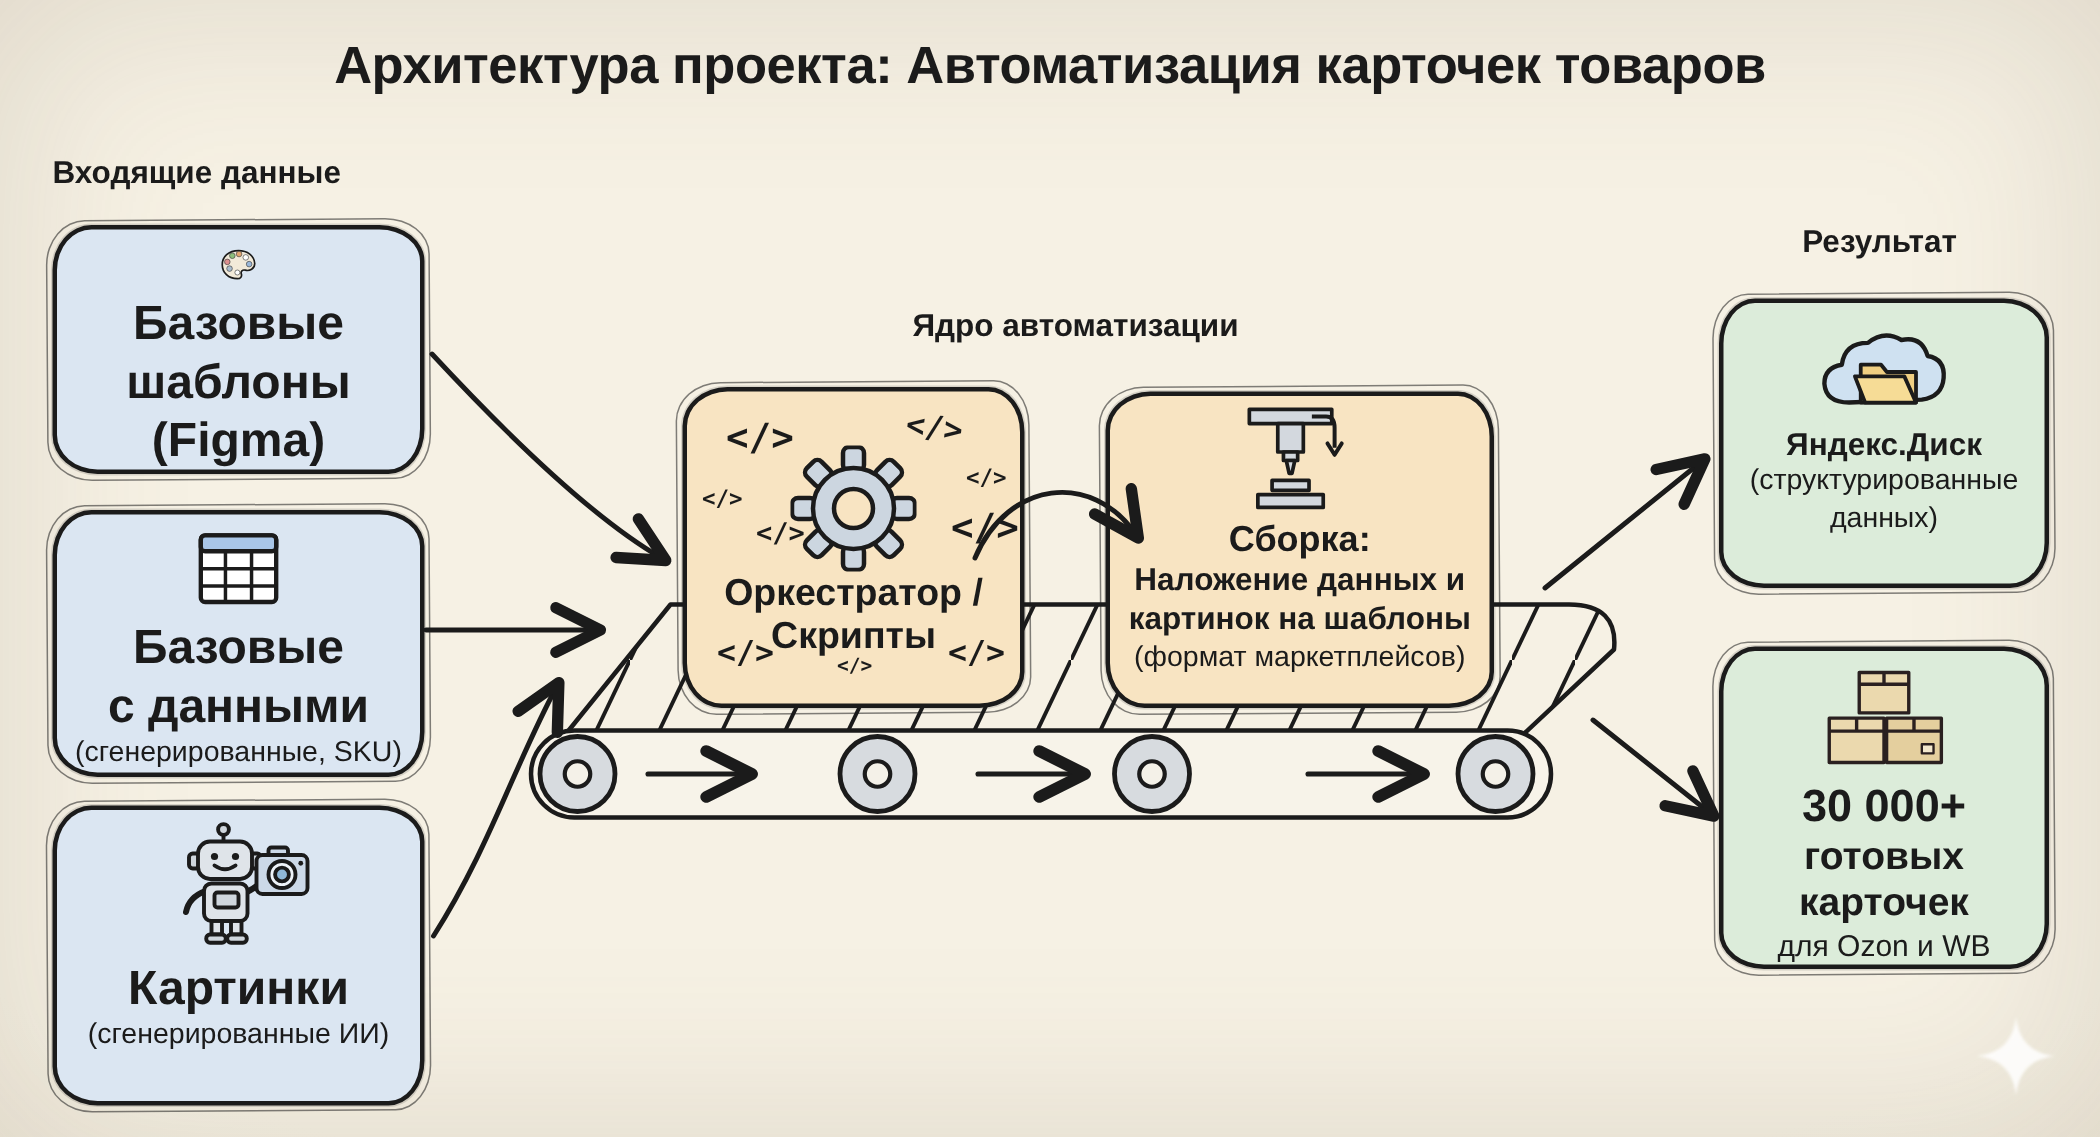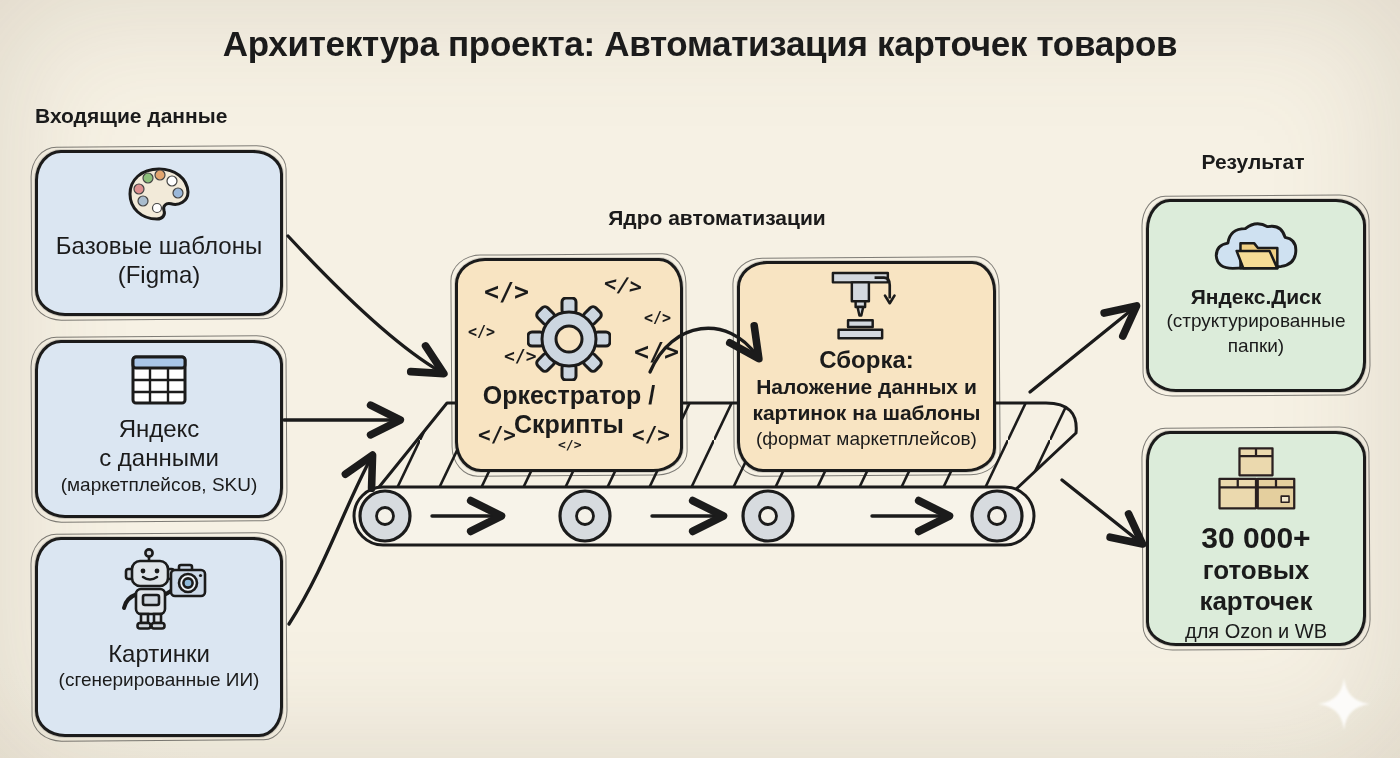--- a/index.html
+++ b/index.html
@@ -17,21 +17,21 @@
     display:flex;flex-direction:column;align-items:center;text-align:center;
     box-shadow:0 0 0 1px rgba(27,27,27,.15);
   }
   .box::after{ 
     content:"";position:absolute;inset:-7px;border:1.6px solid rgba(27,27,27,.55);
     border-radius:inherit;transform:rotate(-.4deg);pointer-events:none;
   }
   .blue{background:#dbe6f2;border-radius:26px 30px 24px 30px/30px 24px 30px 26px;}
   .orange{background:#f8e4c2;border-radius:30px 24px 30px 26px/26px 30px 24px 30px;}
   .green{background:#dcecda;border-radius:24px 30px 26px 30px/30px 26px 30px 24px;}
-  .l-main{font-size:24px;font-weight:400;line-height:1.22;}
+  .l-main{font-size:32px;font-weight:700;line-height:1.22;}
   .l-sub{font-size:19px;font-weight:500;line-height:1.3;}
   .glyph{position:absolute;font-weight:700;font-family:"DejaVu Sans Mono","Liberation Mono",monospace;}
   svg.lay{position:absolute;left:0;top:0;z-index:1;}
   svg.lay2{position:absolute;left:0;top:0;z-index:3;pointer-events:none;}
   .sparkle{filter:blur(1.2px);opacity:.92;z-index:5;}
 </style>
 </head>
 <body>
 
 <div id="canvas">
@@ -86,23 +86,23 @@
 
   <div class="box blue" style="left:35px;top:340px;width:242px;height:172px">
     <svg width="58" height="52" viewBox="0 0 58 52" style="margin-top:11px">
       <rect x="3" y="3" width="52" height="46" rx="3" fill="#ffffff" stroke="#1b1b1b" stroke-width="3"></rect>
       <rect x="3" y="3" width="52" height="11" rx="3" fill="#a9c6e8" stroke="#1b1b1b" stroke-width="3"></rect>
       <line x1="20" y1="14" x2="20" y2="49" stroke="#1b1b1b" stroke-width="2.4"></line>
       <line x1="38" y1="14" x2="38" y2="49" stroke="#1b1b1b" stroke-width="2.4"></line>
       <line x1="3" y1="26" x2="55" y2="26" stroke="#1b1b1b" stroke-width="2.4"></line>
       <line x1="3" y1="38" x2="55" y2="38" stroke="#1b1b1b" stroke-width="2.4"></line>
     </svg>
-    <div class="l-main" style="margin-top:8px">Яндекс</div>
+    <div class="l-main" style="margin-top:8px">Базовые</div>
     <div class="l-main">с данными</div>
-    <div class="l-sub">(маркетплейсов, SKU)</div>
+    <div class="l-sub">(сгенерированные, SKU)</div>
   </div>
 
   <div class="box blue" style="left:35px;top:537px;width:242px;height:194px">
     <svg width="100" height="86" viewBox="0 0 100 86" style="margin-top:6px">
       <g stroke="#1b1b1b" stroke-width="2.6" stroke-linecap="round">
         <line x1="40" y1="10" x2="40" y2="16"></line>
         <circle cx="40" cy="7" r="3.6" fill="#cfd6dd"></circle>
         <rect x="17" y="23" width="7" height="10" rx="2.5" fill="#cfd6dd"></rect>
         <rect x="58" y="23" width="7" height="10" rx="2.5" fill="#cfd6dd"></rect>
         <rect x="23" y="15" width="36" height="25" rx="8" fill="#dfe4e9"></rect>
@@ -178,21 +178,21 @@
   </div>
 
   <div class="box green" style="left:1146px;top:199px;width:214px;height:187px">
     <svg width="96" height="64" viewBox="0 0 96 66" style="margin-top:14px">
       <path d="M24 54 Q8 54 7 41 Q7 30 19 28 Q21 13 37 13 Q48 4 60 11 Q74 8 78 22 Q90 24 89 37 Q88 50 74 52 Z" fill="#cfe1f1" stroke="#1b1b1b" stroke-width="3" stroke-linejoin="round"></path>
       <path d="M32 28 H46 L50 33 H70 V54 H32 Z" fill="#f0cf82" stroke="#1b1b1b" stroke-width="2.6" stroke-linejoin="round"></path>
       <path d="M28 36 H62 L70 54 H35 Z" fill="#f6dc96" stroke="#1b1b1b" stroke-width="2.6" stroke-linejoin="round"></path>
     </svg>
     <div style="font-size:21px;font-weight:700;margin-top:5px">Яндекс.Диск</div>
     <div class="l-sub">(структурированные</div>
-    <div class="l-sub">папки)</div>
+    <div class="l-sub">данных)</div>
   </div>
 
   <div class="box green" style="left:1146px;top:431px;width:214px;height:209px">
     <svg width="96" height="82" viewBox="0 0 96 84" style="margin-top:10px">
       <g fill="#ebd9ae" stroke="#2a2020" stroke-width="2.6" stroke-linejoin="round">
         <rect x="29" y="5" width="38" height="31"></rect>
         <line x1="29" y1="14" x2="67" y2="14"></line>
         <line x1="48" y1="5" x2="48" y2="14"></line>
         <rect x="6" y="40" width="42" height="34"></rect>
         <line x1="6" y1="50" x2="48" y2="50"></line>

